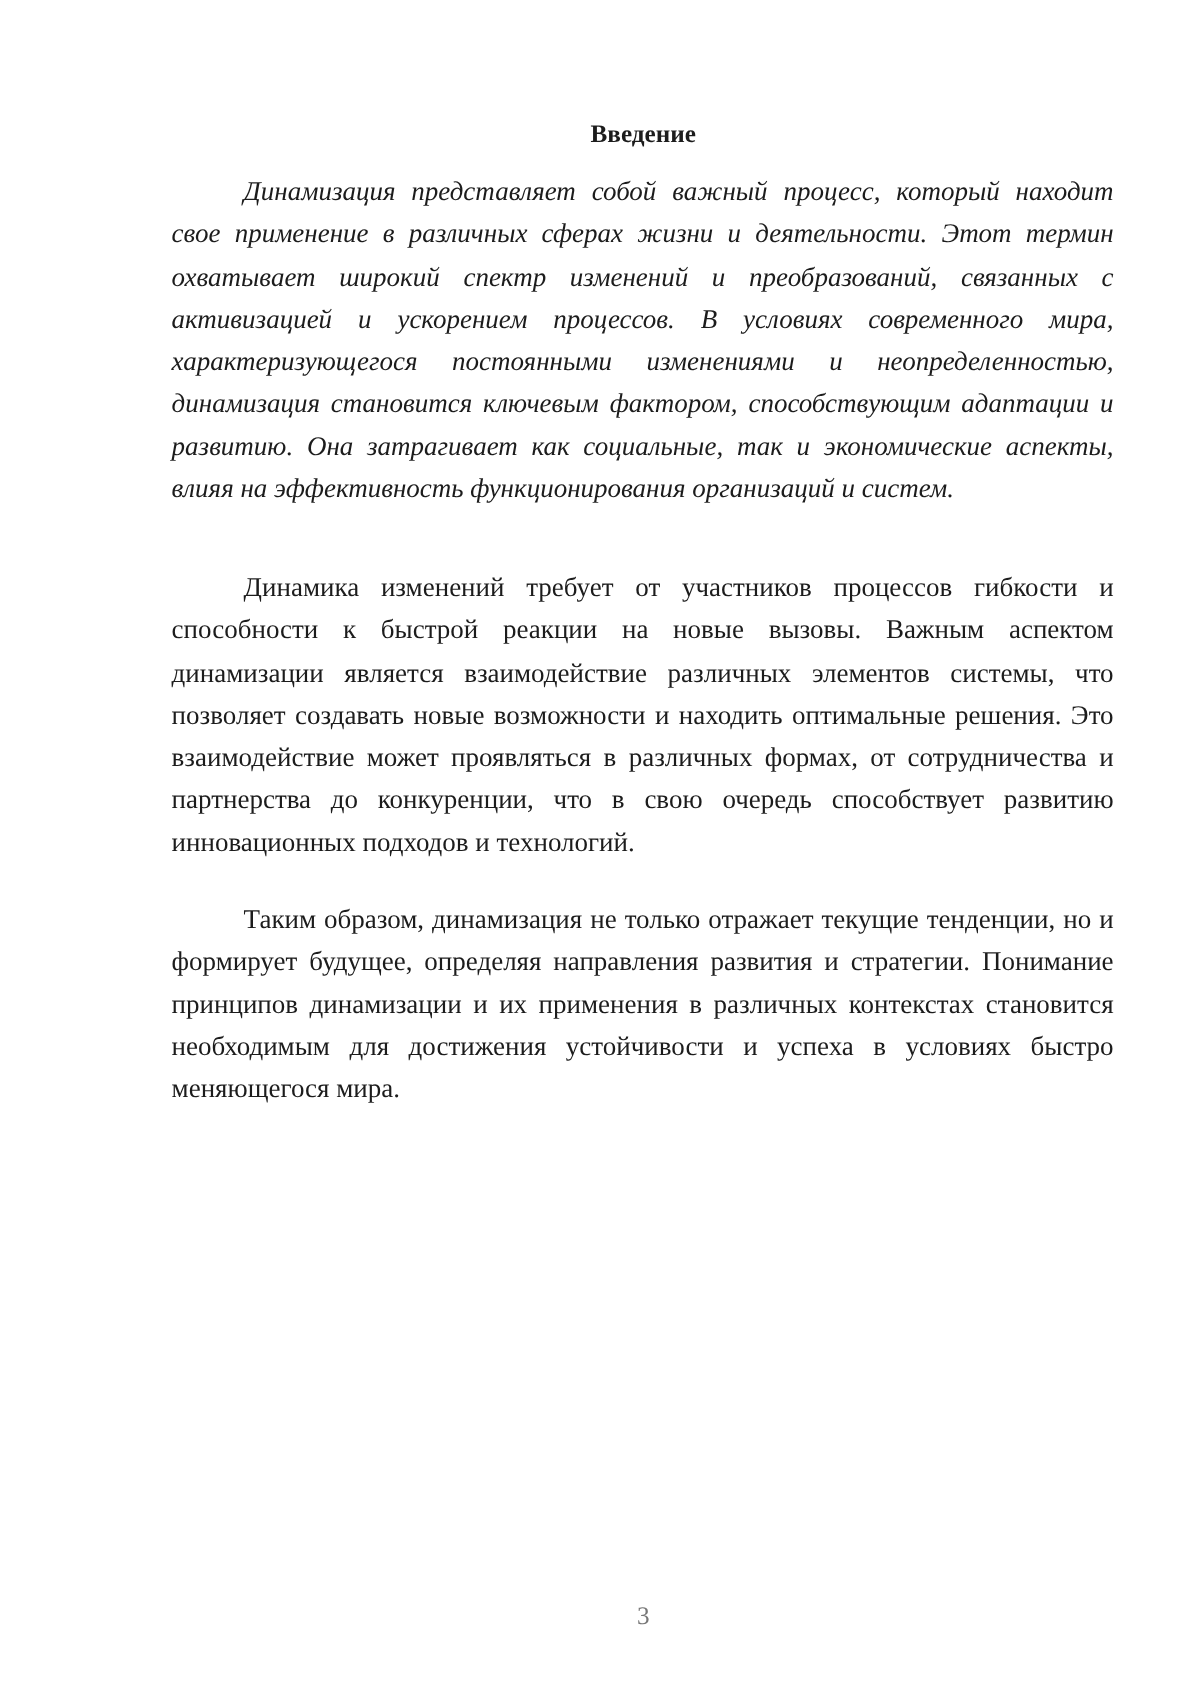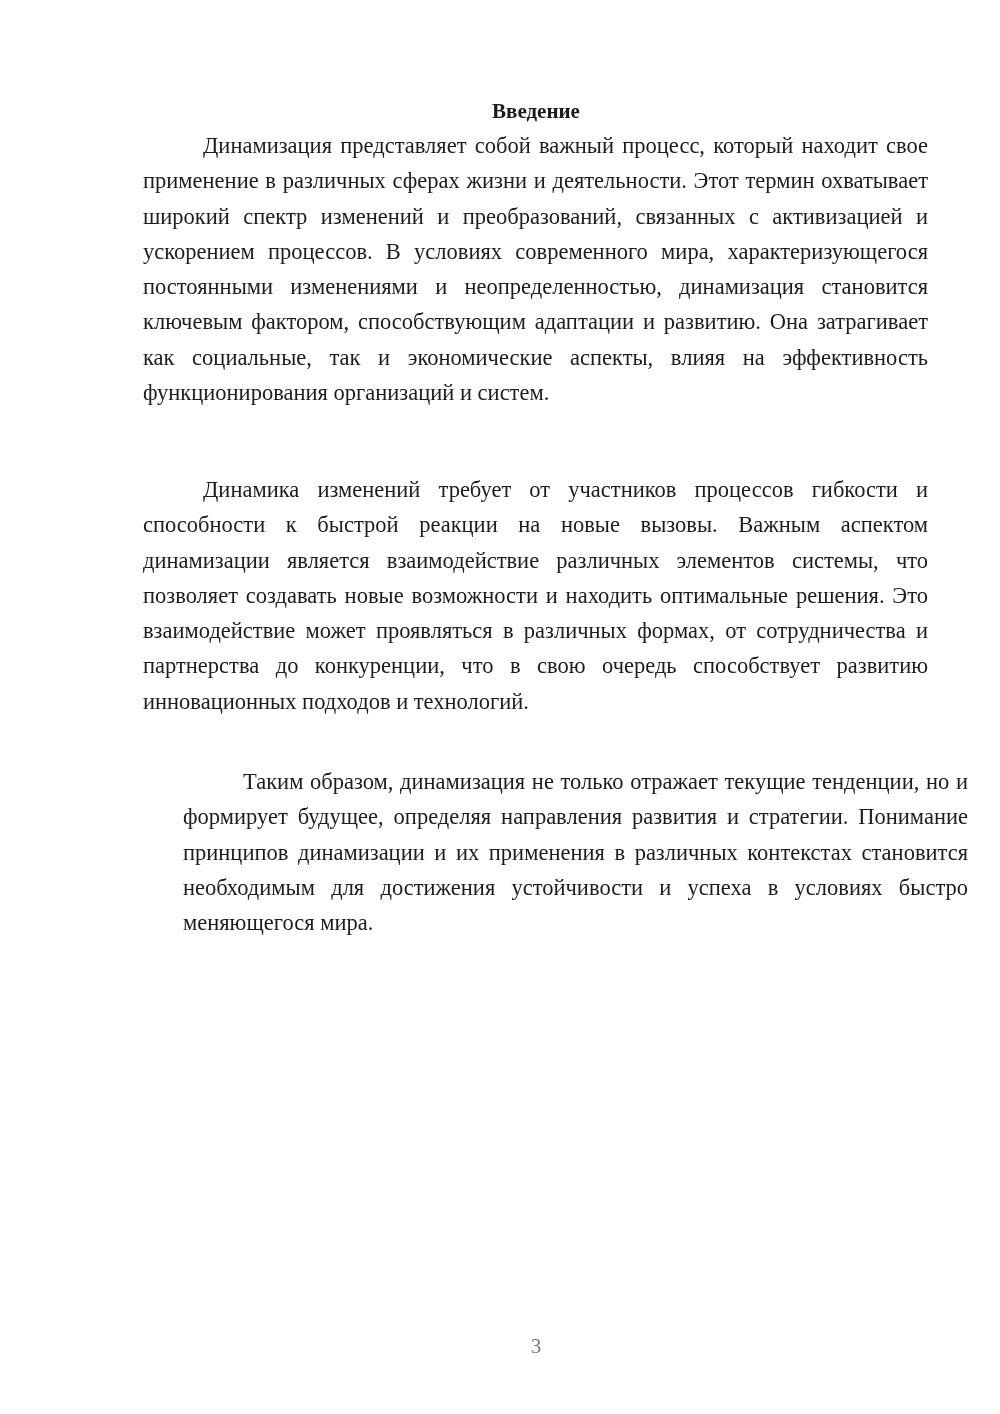--- a/index.html
+++ b/index.html
@@ -24,24 +24,24 @@
       position: absolute; left: 0; top: 1333px; width: 1072px;
       text-align: center; font-size: 21px; line-height: 26px; color: #777777;
     }
   </style>
 </head>
 <body>
 
 <div class="page">
   <div class="title">Введение</div>
 
-  <div class="body-text" style="top: 128px;">
+  <div class="body-text" style="top: 142px; font-style: italic;">
     <p class="para">Динамизация представляет собой важный процесс, который находит свое применение в различных сферах жизни и деятельности. Этот термин охватывает широкий спектр изменений и преобразований, связанных с активизацией и ускорением процессов. В условиях современного мира, характеризующегося постоянными изменениями и неопределенностью, динамизация становится ключевым фактором, способствующим адаптации и развитию. Она затрагивает как социальные, так и экономические аспекты, влияя на эффективность функционирования организаций и систем.</p>
   </div>
   <div class="body-text" style="top: 472px;">
     <p class="para">Динамика изменений требует от участников процессов гибкости и способности к быстрой реакции на новые вызовы. Важным аспектом динамизации является взаимодействие различных элементов системы, что позволяет создавать новые возможности и находить оптимальные решения. Это взаимодействие может проявляться в различных формах, от сотрудничества и партнерства до конкуренции, что в свою очередь способствует развитию инновационных подходов и технологий.</p>
   </div>
-  <div class="body-text" style="top: 764px; margin-left: 40px;">
+  <div class="body-text" style="top: 748px;">
     <p class="para">Таким образом, динамизация не только отражает текущие тенденции, но и формирует будущее, определяя направления развития и стратегии. Понимание принципов динамизации и их применения в различных контекстах становится необходимым для достижения устойчивости и успеха в условиях быстро меняющегося мира.</p>
   </div>
 
   <div class="page-number">3</div>
 </div>
 
 </body></html>

